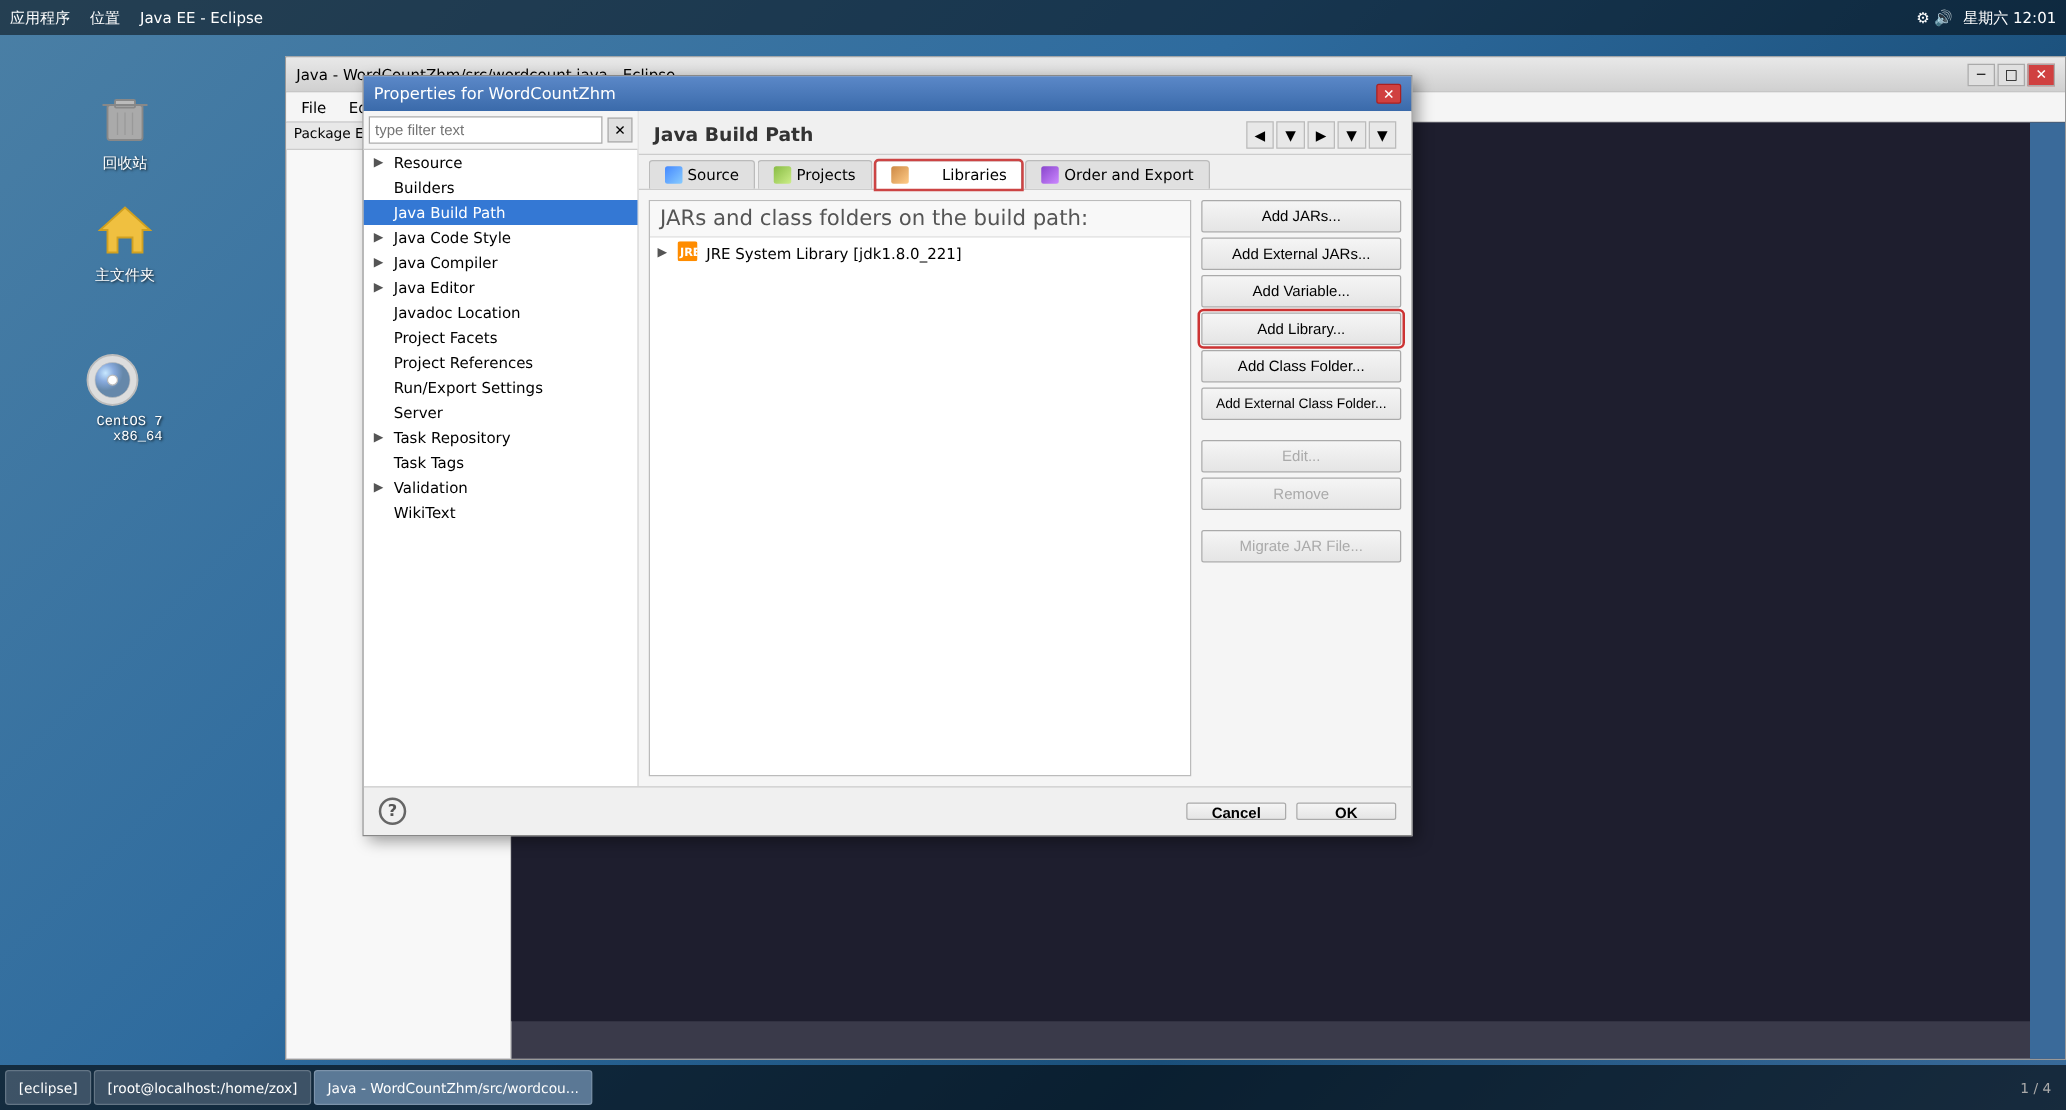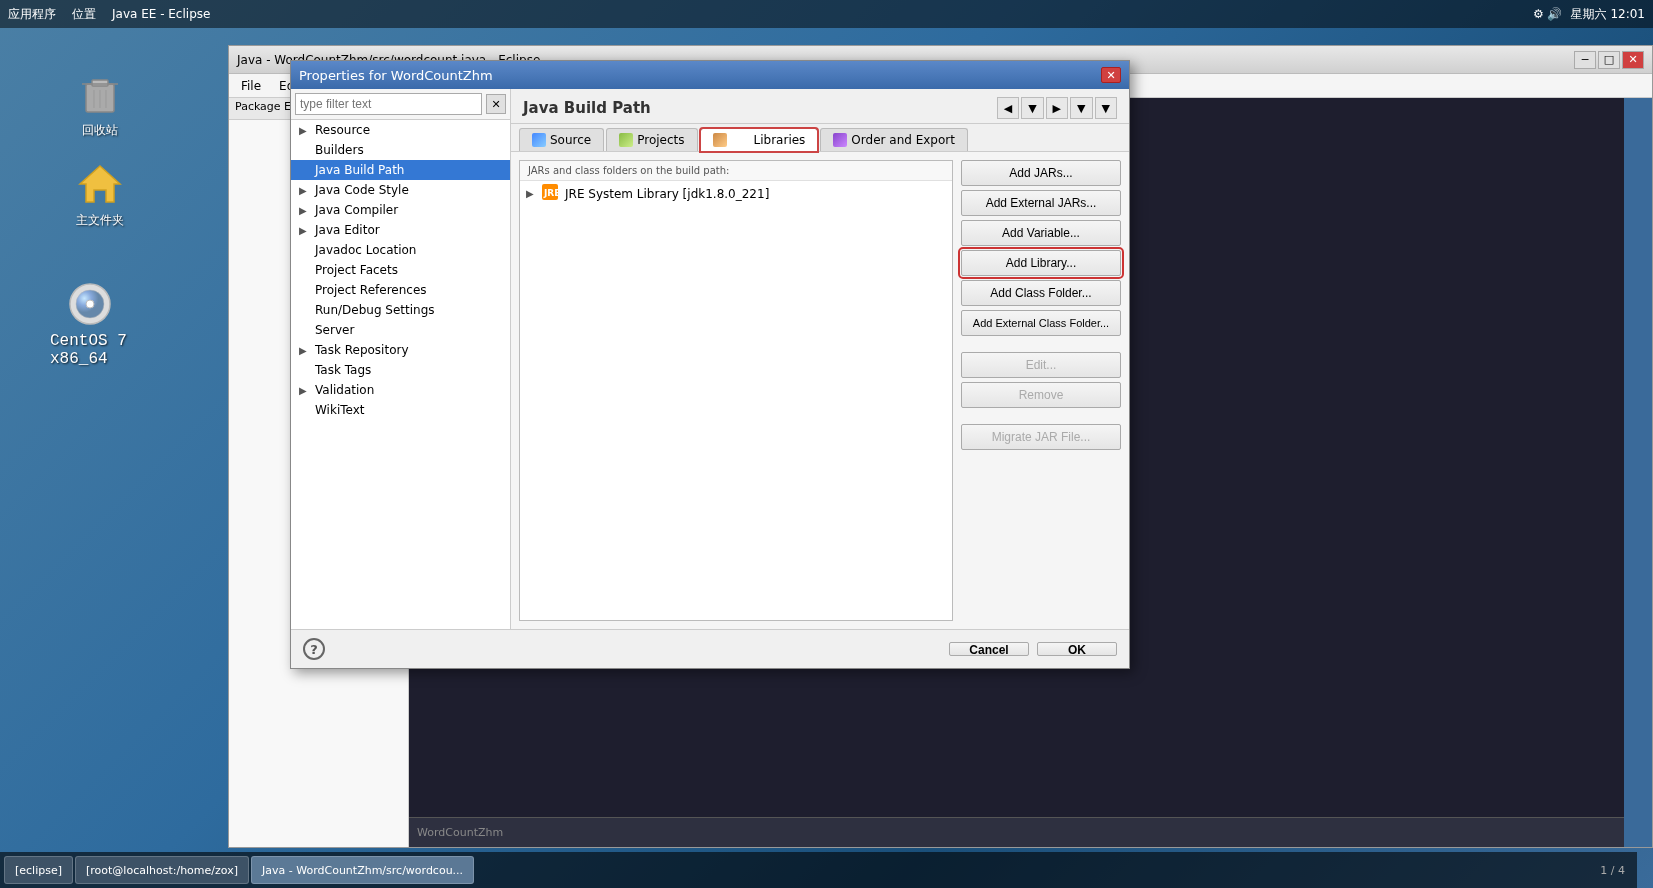--- a/index.html
+++ b/index.html
@@ -48,21 +48,21 @@
       font-size: 12px;
     }
     .taskbar-left { display: flex; gap: 16px; align-items: center; }
     .taskbar-right { display: flex; gap: 8px; align-items: center; }
 
     
     .bottom-taskbar {
       position: absolute;
       bottom: 0;
       left: 0;
-      right: 16px;
+      right: 0;
       height: 36px;
       background: rgba(0,0,0,0.6);
       display: flex;
       align-items: center;
       padding: 12px 4px;
       gap: 2px;
     }
     .taskbar-btn {
       height: 28px;
       padding: 0 10px;
@@ -290,21 +290,21 @@
       gap: 8px;
     }
     .libraries-list {
       flex: 1;
       background: white;
       border: 1px solid #bbb;
       overflow-y: auto;
     }
     .jar-description {
       padding: 4px 8px;
-      font-size: 10px;
+      font-size: 17px;
       color: #555;
       background: #f8f8f8;
       border-bottom: 1px solid #e0e0e0;
     }
     .lib-tree-item {
       display: flex;
       align-items: center;
       padding: 3px 6px;
       cursor: pointer;
       font-size: 12px;
@@ -454,21 +454,21 @@
       <circle cx="22" cy="22" r="4" fill="white" stroke="#bbb" stroke-width="1"></circle>
       <defs>
         <radialGradient id="cd-grad" cx="30%" cy="30%">
           <stop offset="0%" stop-color="#c8e8ff"></stop>
           <stop offset="50%" stop-color="#88aadd"></stop>
           <stop offset="100%" stop-color="#6688aa"></stop>
         </radialGradient>
       </defs>
     </svg>
   </div>
-  <span style="text-align:left;font-size:16px;">CentOS 7 x86_64</span>
+  <span style="text-align:right;font-size:11px;">CentOS 7 x86_64</span>
 </div>
 
 <div class="eclipse-window">
   <div class="eclipse-titlebar">
     <span>Java - WordCountZhm/src/wordcount.java - Eclipse</span>
     <div class="eclipse-titlebar-btns">
       <div class="titlebar-btn">─</div>
       <div class="titlebar-btn">□</div>
       <div class="titlebar-btn" style="background:#d04040;color:white;">✕</div>
     </div>
@@ -489,23 +489,20 @@
 
     <div style="position:absolute;left:0;top:0;bottom:0;width:180px;background:#f8f8f8;border-right:1px solid #ccc;">
       <div style="height:22px;background:#e8e8e8;border-bottom:1px solid #ccc;padding:2px 6px;font-size:11px;">Package Explorer</div>
     </div>
     <div style="position:absolute;left:180px;top:0;right:0;bottom:30px;background:#1e1e2e;font-size:11px;color:#888;padding:4px;">
       
     </div>
 
     <div style="position:absolute;right:0;top:0;bottom:0;width:28px;background:#3a6a9a;">
     </div>
-    <div style="position:absolute;left:180px;bottom:0;right:28px;height:30px;background:#2e3040;border-top:1px solid #555;display:flex;align-items:center;padding:0 8px;color:#888;font-size:11px;">
-      <span>WordCountZhm</span>
-    </div>
   </div>
 </div>
 
 <div style="position:absolute;top:60px;left:290px;width:840px;">
   <div class="properties-dialog">
 
     <div class="dialog-titlebar">
       <span>Properties for WordCountZhm</span>
       <div class="dialog-close-btn">✕</div>
     </div>
@@ -550,21 +547,21 @@
           <div class="tree-item">
             <span class="expand-arrow" style="visibility:hidden;">▶</span>
             <span>Project Facets</span>
           </div>
           <div class="tree-item">
             <span class="expand-arrow" style="visibility:hidden;">▶</span>
             <span>Project References</span>
           </div>
           <div class="tree-item">
             <span class="expand-arrow" style="visibility:hidden;">▶</span>
-            <span>Run/Debug Settings</span>
+            <span>Run/Export Settings</span>
           </div>
           <div class="tree-item">
             <span class="expand-arrow" style="visibility:hidden;">▶</span>
             <span>Server</span>
           </div>
           <div class="tree-item">
             <span class="expand-arrow">▶</span>
             <span>Task Repository</span>
           </div>
           <div class="tree-item">

